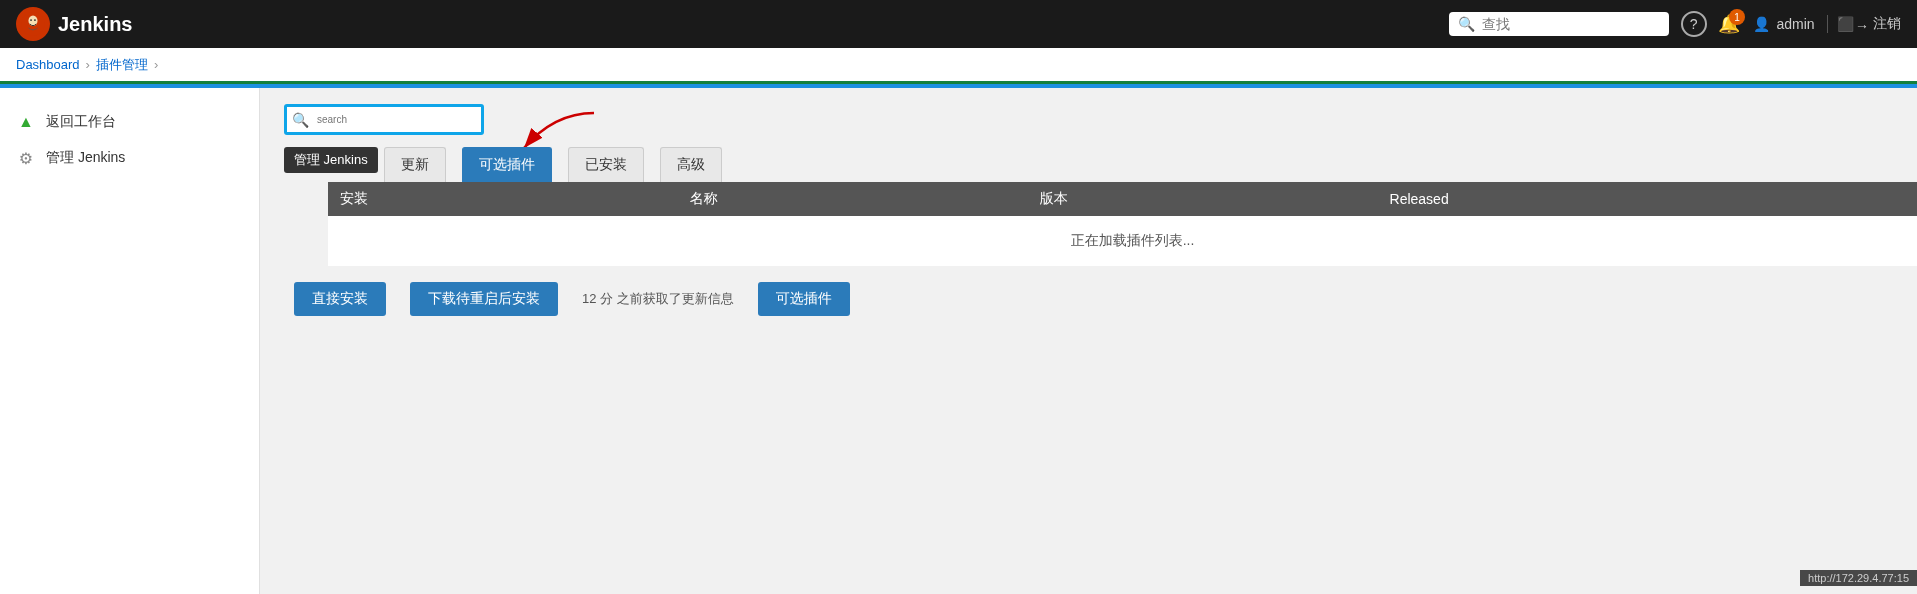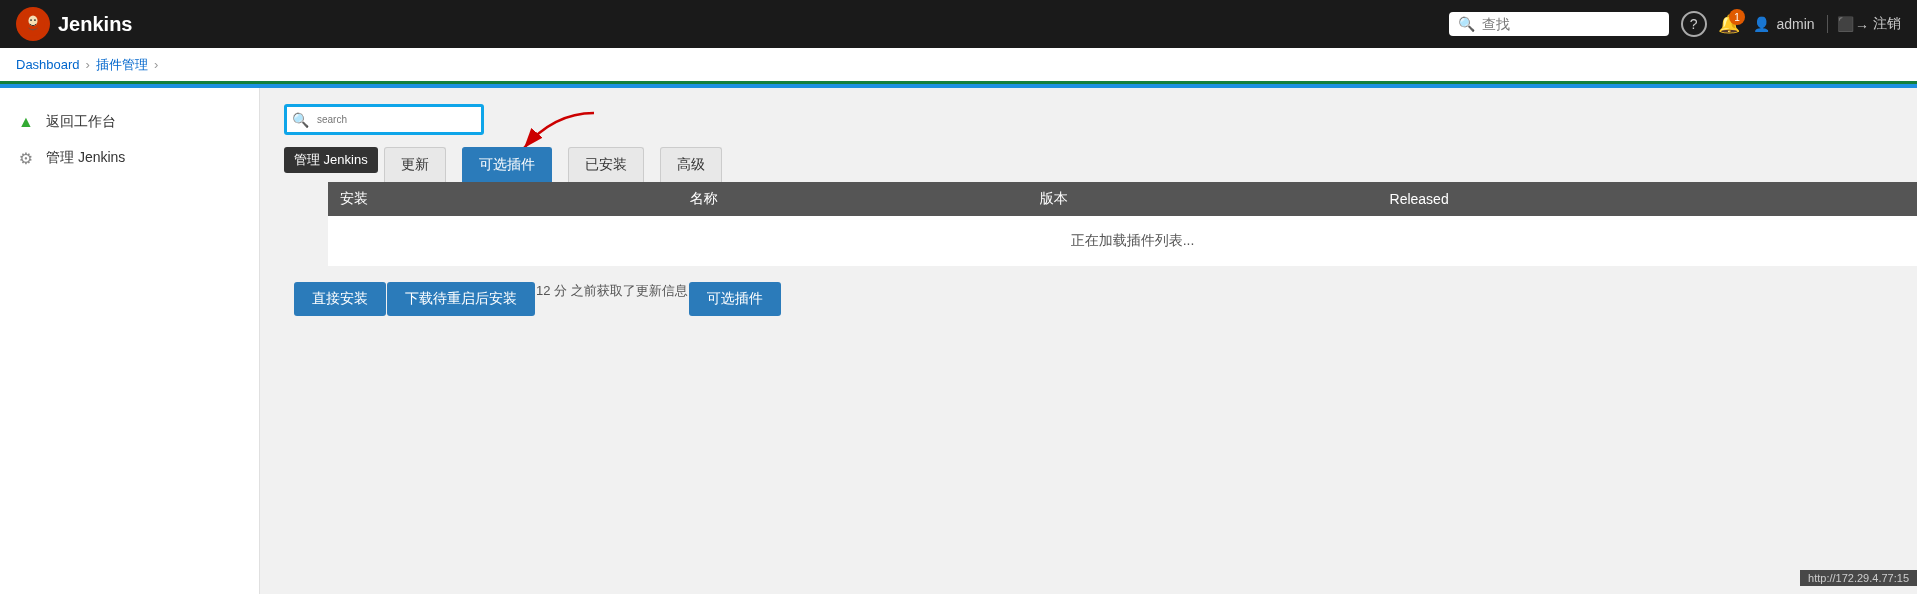--- a/index.html
+++ b/index.html
@@ -271,21 +271,22 @@
       padding: 16px 12px;
       text-align: center;
       color: #555;
       font-size: 14px;
       background: #fff;
     }
 
     
     .action-row {
       display: flex;
-      gap: 1px;
+      align-items: center;
+      gap: 24px;
       padding: 16px 0 0 10px;
     }
     .btn-primary {
       background: #2b7bba;
       color: #fff;
       border: none;
       padding: 8px 18px;
       border-radius: 3px;
       font-size: 14px;
       cursor: pointer;

